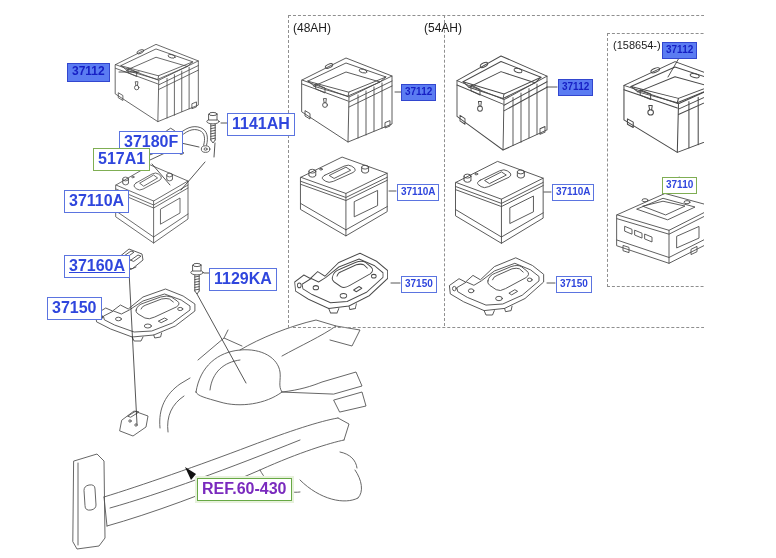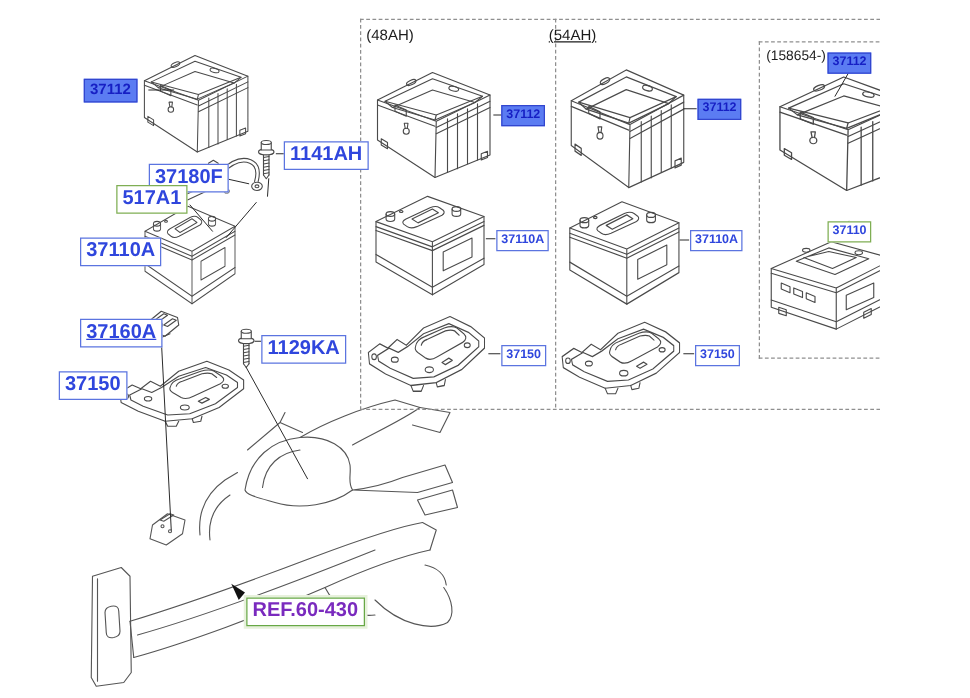--- a/index.html
+++ b/index.html
@@ -28,21 +28,21 @@
 </head>
 <body>
 
 <div id="stage">
 
   <div class="dashed" style="left:288px;top:15px;width:454px;height:311px;"></div>
   <div class="vdash" style="left:444px;top:15px;height:311px;"></div>
   <div class="dashed" style="left:607px;top:33px;width:129px;height:252px;"></div>
 
   <div class="ptitle" style="left:293px;top:21px;">(48AH)</div>
-  <div class="ptitle" style="left:439px;top:21px;text-decoration:underline;">(54AH)</div>
+  <div class="ptitle" style="left:424px;top:21px;">(54AH)</div>
   <div class="ptitle sm" style="left:613px;top:39px;">(158654-)</div>
 
   <svg id="art" width="776" height="558" viewBox="0 0 776 558">
     <defs>
 
       <g id="bbox">
         <path class="sil" d="M6,30 L50,8 L96,26 L96,74 L52,92 L6,62 Z"></path>
         <path d="M6,30 L53,47 L96,26 M53,47 L52,92"></path>
         <path d="M12,31 L50,13 L90,27 L53,42 Z"></path>
         <path d="M18,36 L50,22 L84,32 L52,46 Z"></path>

